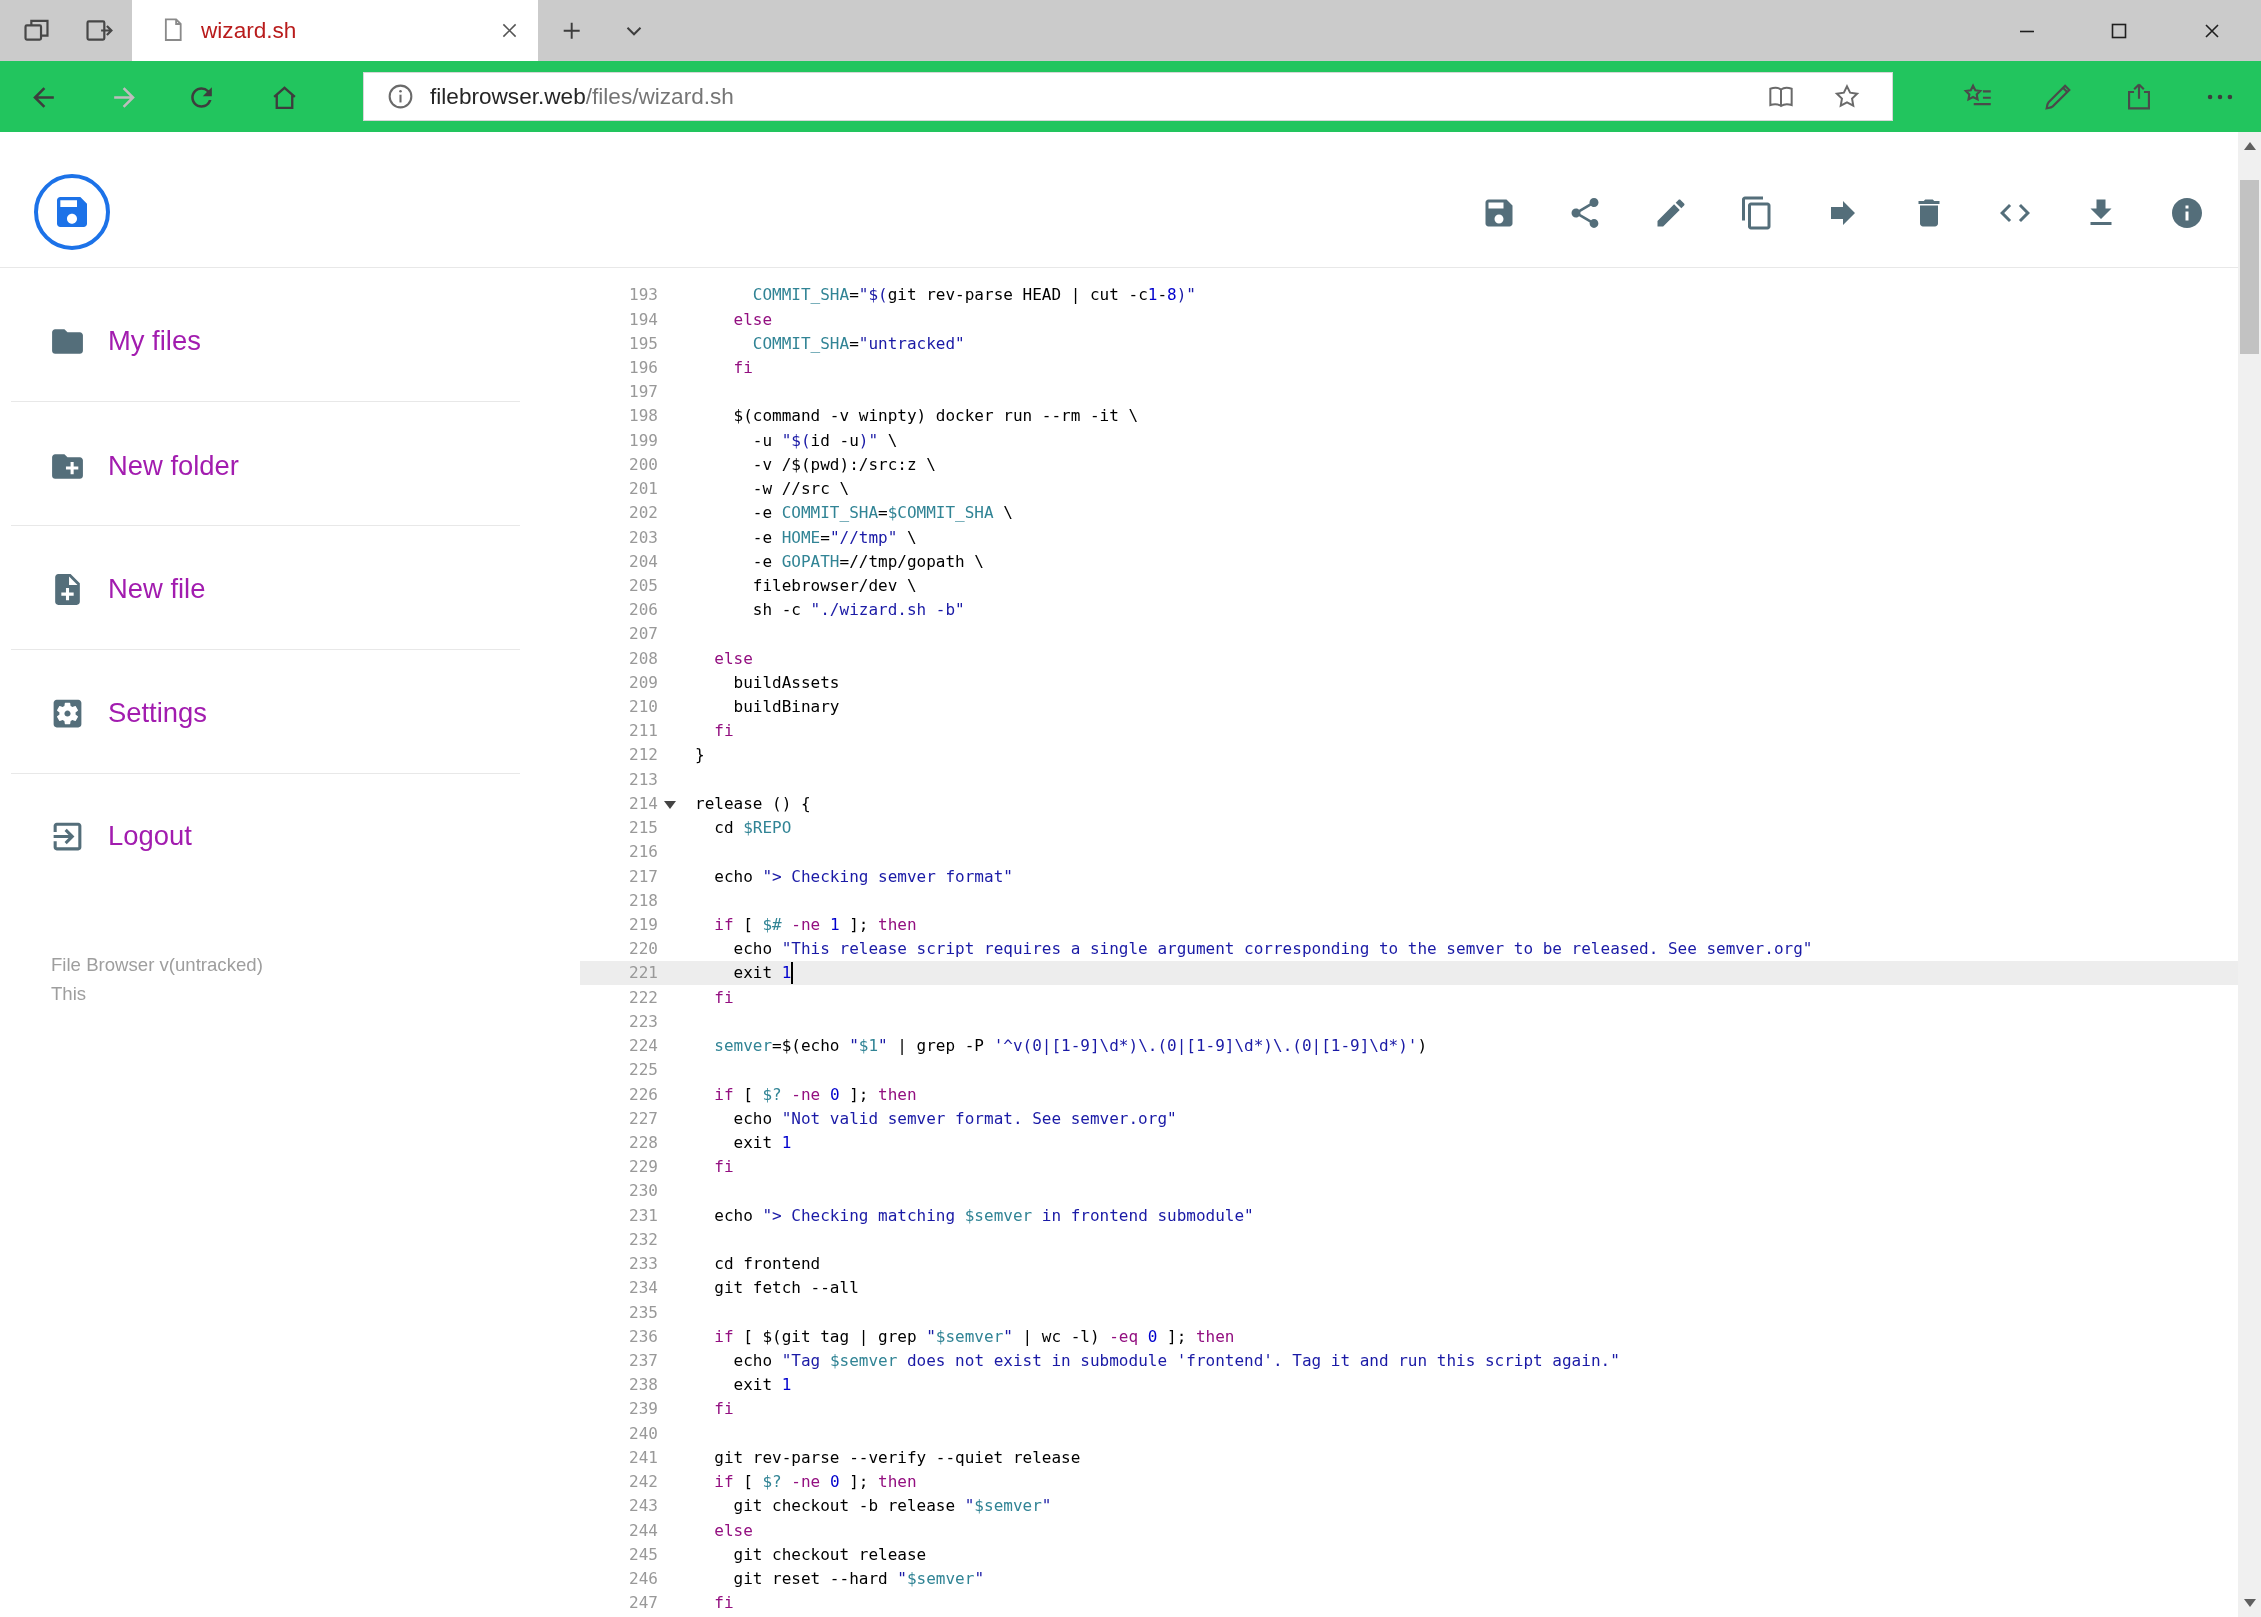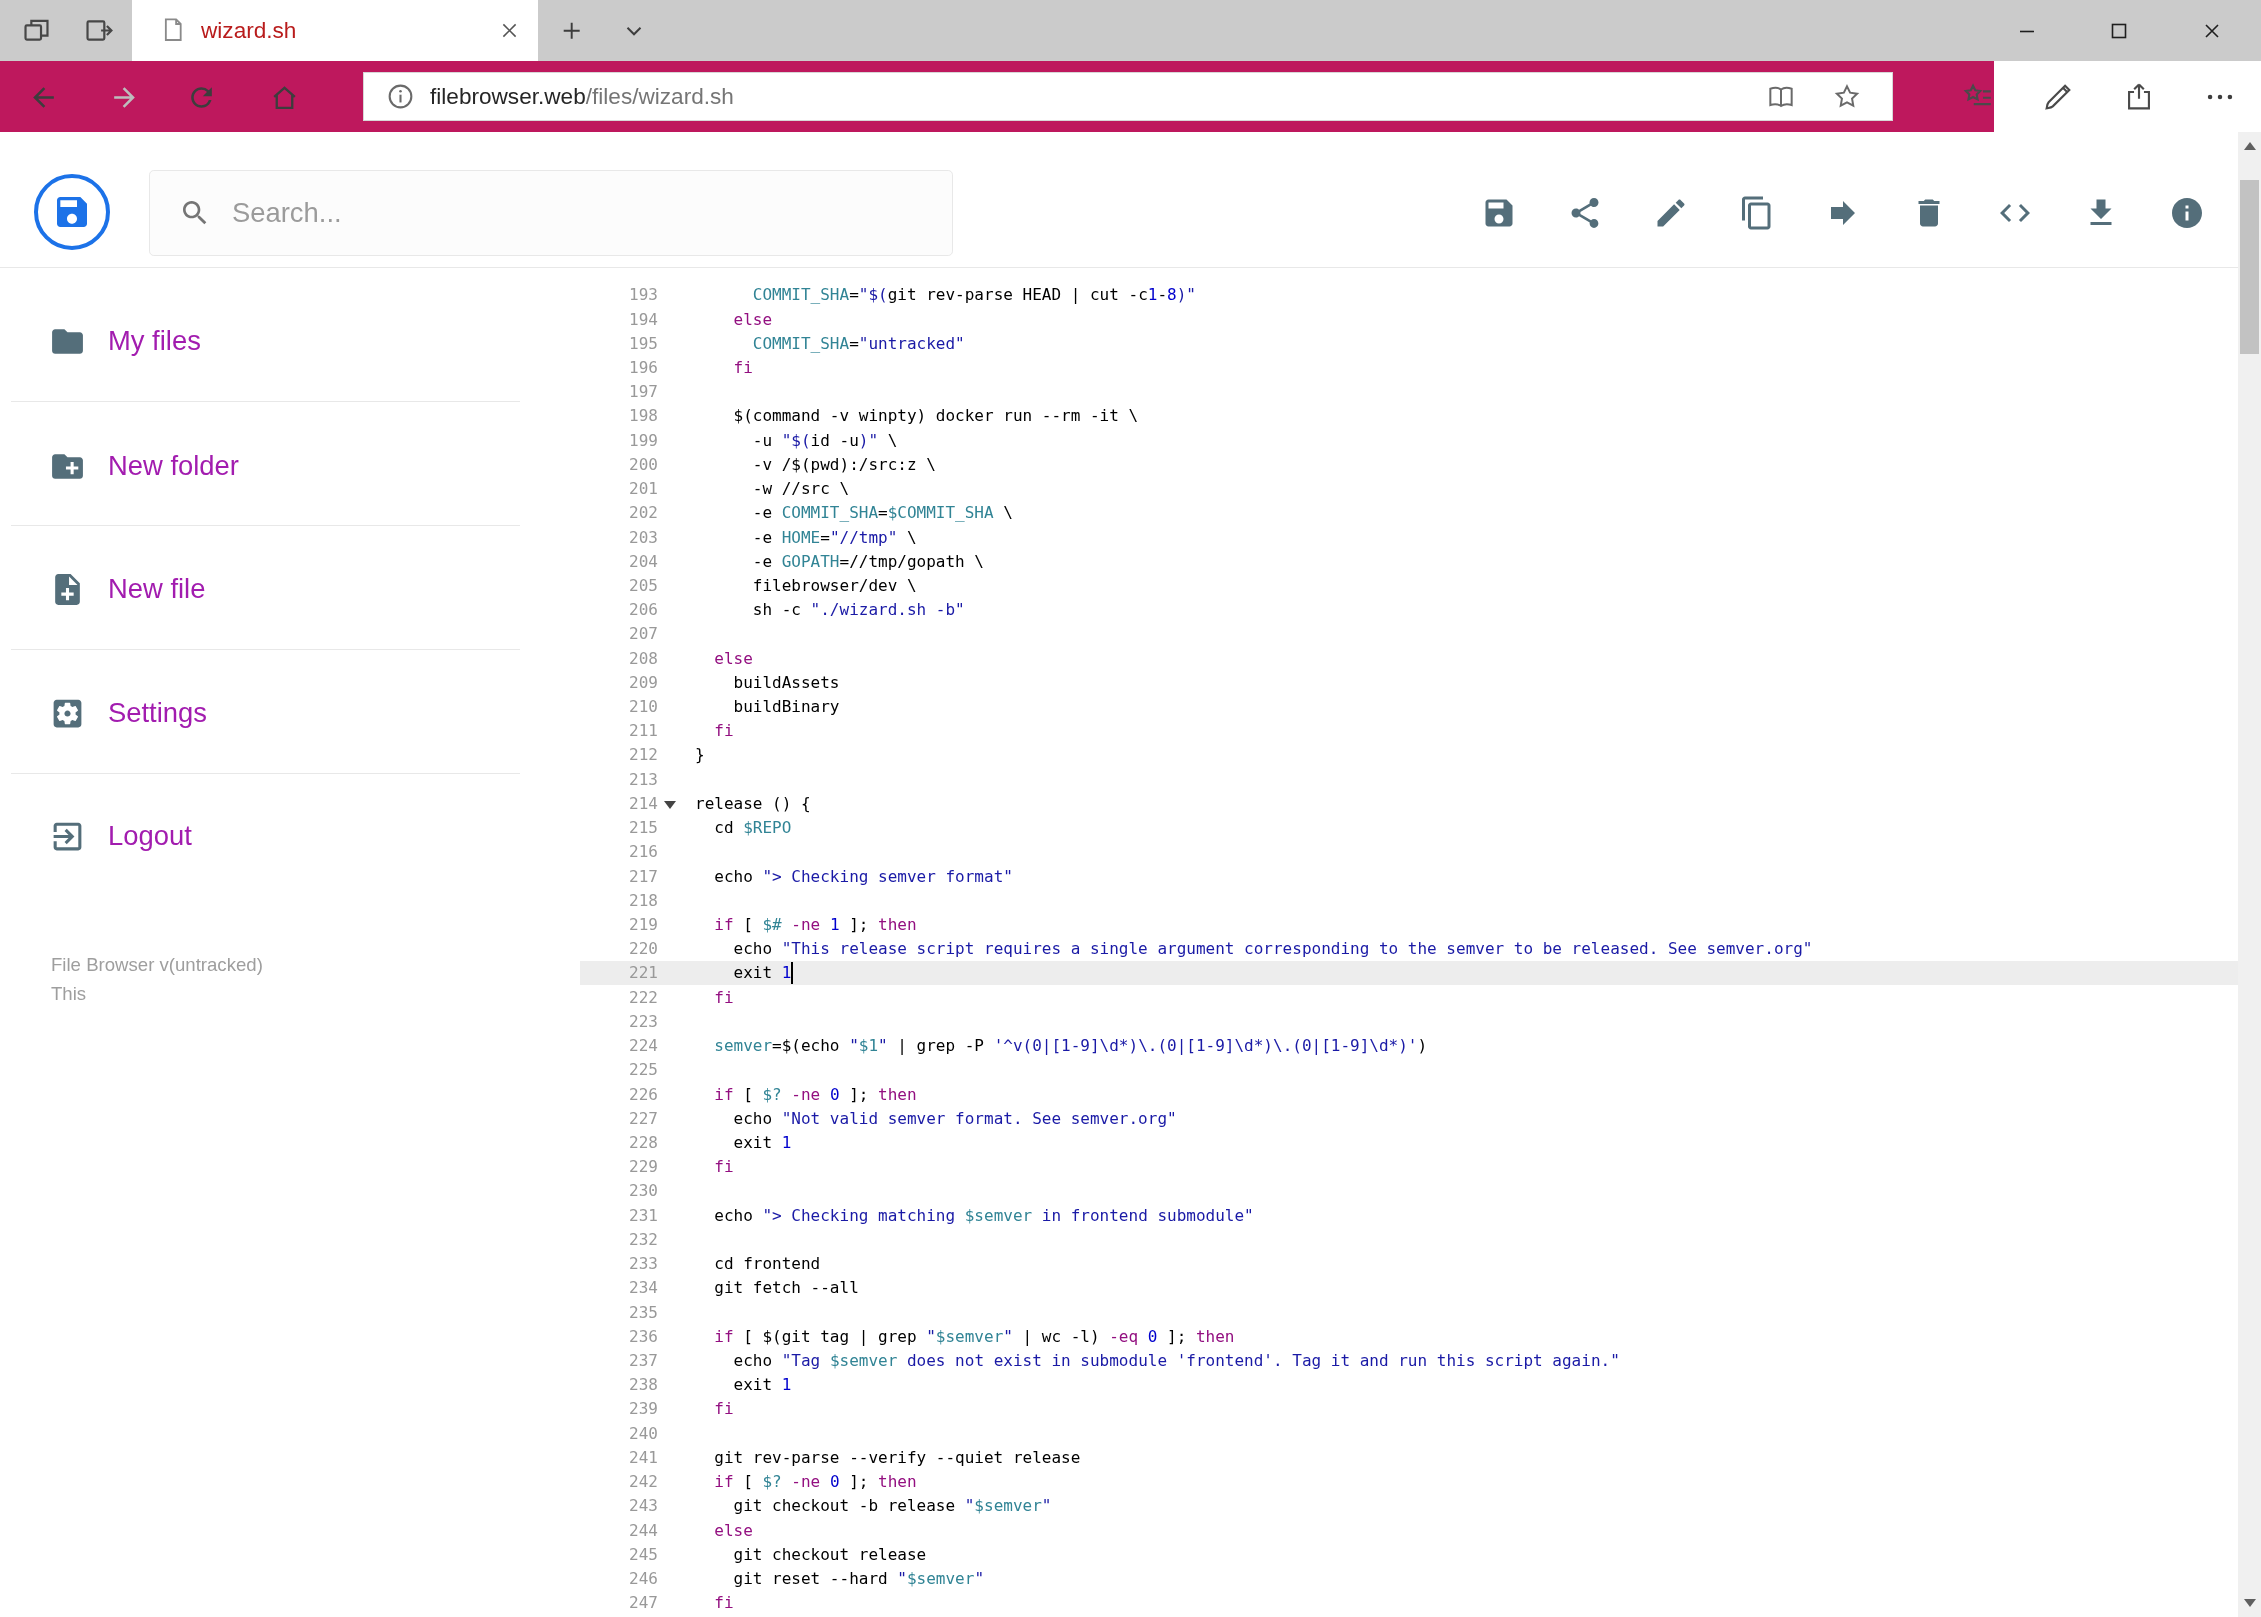--- a/index.html
+++ b/index.html
@@ -11,21 +11,21 @@
   .tabbar { position:absolute; left:0; top:0; width:2261px; height:61px; background:#cbcbcb; }
   .tb-icon { position:absolute; top:13.7px; width:34px; height:34px; display:flex; align-items:center; justify-content:center; }
   .tab { position:absolute; left:132px; top:0; width:406px; height:61px; background:#ffffff; }
   .favicon { position:absolute; left:27.4px; top:16px; }
   .tab-title { position:absolute; left:69px; top:0; line-height:61px; font-size:22.6px; color:#b91c1c; }
   .tab-close { position:absolute; left:362px; top:15.3px; width:31px; height:31px; display:flex; align-items:center; justify-content:center; }
   .tab-plus, .tab-chev { position:absolute; top:14.5px; width:32px; height:32px; display:flex; align-items:center; justify-content:center; }
   .winbtn { position:absolute; top:0; width:61px; height:61px; display:flex; align-items:center; justify-content:center; }
 
   
-  .addrbar { position:absolute; left:0; top:61px; width:1994px; height:72px; background:#be185d; border-bottom:0.8px solid #e3e3e3; }
+  .addrbar { position:absolute; left:0; top:61px; width:2261px; height:72px; background:#22c55e; border-bottom:0.8px solid #e3e3e3; }
   .navbtn { position:absolute; top:18px; width:37px; height:37px; display:flex; align-items:center; justify-content:center; }
   .urlbox { position:absolute; left:363px; top:11.3px; width:1530px; height:49px; border:0.8px solid #d7d7d7; background:#fff; }
   .url-info { position:absolute; left:21px; top:8px; }
   .url-text { position:absolute; left:66px; top:0; line-height:48px; font-size:22.6px; white-space:nowrap; }
   .url-domain { color:#262626; }
   .url-path { color:#757575; }
   .url-right { position:absolute; top:8px; }
   .actbtn { position:absolute; top:16px; width:40px; height:40px; display:flex; align-items:center; justify-content:center; }
 
   
@@ -212,28 +212,20 @@
           <circle cx="19" cy="12" r="1.6" fill="#3d3d3d"></circle>
         </svg>
     </div>
   </div>
 
   <div class="appheader"></div>
   <div class="logo">
     <svg width="40" height="40" viewBox="0 0 24 24">
         <path fill-rule="evenodd" d="M17 3H5c-1.11 0-2 .9-2 2v14c0 1.1.89 2 2 2h14c1.1 0 2-.9 2-2V7l-4-4zm-5 16c-1.66 0-3-1.34-3-3s1.34-3 3-3 3 1.34 3 3-1.34 3-3 3zm3-10H5V5h10v4z" fill="#1c72e8"></path>
       </svg>
-  </div>
-  <div class="searchbox">
-    <span class="mag">
-      <svg width="32" height="32" viewBox="0 0 24 24">
-          <path d="M15.5 14h-.79l-.28-.27C15.41 12.59 16 11.11 16 9.5 16 5.91 13.09 3 9.5 3S3 5.91 3 9.5 5.91 16 9.5 16c1.61 0 3.09-.59 4.23-1.57l.27.28v.79l5 4.99L20.49 19l-4.99-5zm-6 0C7.01 14 5 11.99 5 9.5S7.01 5 9.5 5 14 7.01 14 9.5 11.99 14 9.5 14z" fill="#757575"></path>
-        </svg>
-    </span>
-    <input placeholder="Search..." style="">
   </div>
   <div class="toolbar">
       <div class="tbicon">
         <svg width="36" height="36" viewBox="0 0 24 24">
           <path fill-rule="evenodd" d="M17 3H5c-1.11 0-2 .9-2 2v14c0 1.1.89 2 2 2h14c1.1 0 2-.9 2-2V7l-4-4zm-5 16c-1.66 0-3-1.34-3-3s1.34-3 3-3 3 1.34 3 3-1.34 3-3 3zm3-10H5V5h10v4z" fill="#546e7a"></path>
         </svg>
       </div>
       <div class="tbicon">
         <svg width="36" height="36" viewBox="0 0 24 24">
           <path fill-rule="evenodd" d="M18 16.08c-.76 0-1.44.3-1.96.77L8.91 12.7c.05-.23.09-.46.09-.7s-.04-.47-.09-.7l7.05-4.11c.54.5 1.25.81 2.04.81 1.66 0 3-1.34 3-3s-1.34-3-3-3-3 1.34-3 3c0 .24.04.47.09.7L8.04 9.81C7.5 9.31 6.79 9 6 9c-1.66 0-3 1.34-3 3s1.34 3 3 3c.79 0 1.5-.31 2.04-.81l7.12 4.16c-.05.21-.08.43-.08.65 0 1.61 1.31 2.92 2.92 2.92 1.61 0 2.92-1.31 2.92-2.92s-1.31-2.92-2.92-2.92z" fill="#546e7a"></path>

